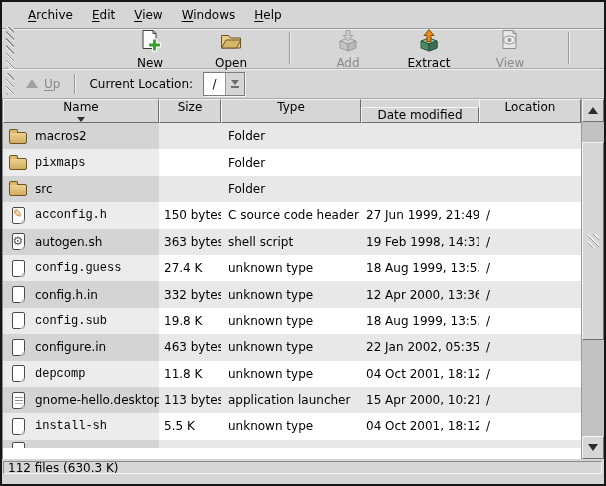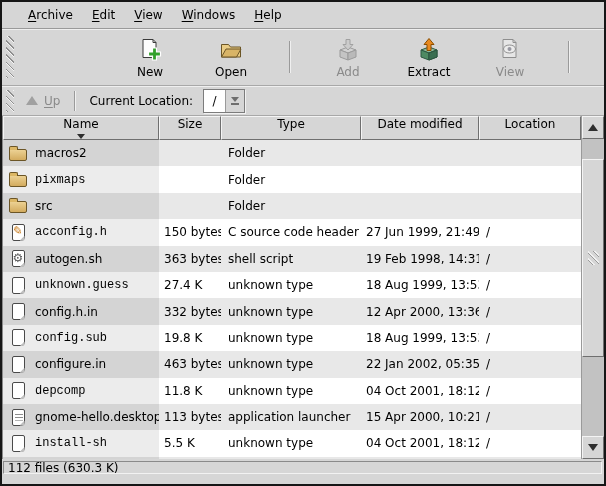--- a/index.html
+++ b/index.html
@@ -23,21 +23,21 @@
     padding-left: 26px;
     border-bottom: 1px solid #9a9a9a;
     box-shadow: 0 1px 0 #efefef;
     background: #d6d6d6;
   }
   .menu-item { margin-right: 19px; cursor: default; }
   .mnemonic { text-decoration: underline; text-underline-offset: 2px; }
 
   
   .toolbar {
-    height: 57px; flex: none;
+    height: 40px; flex: none;
     display: flex; align-items: center;
     border-bottom: 1px solid #a8a8a8;
     box-shadow: 0 1px 0 #efefef;
     padding: 1px 0 2px 0;
     gap: 21px;
   }
   .handle {
     width: 8px; height: 42px; margin: 0 4px; flex: none;
     background: repeating-linear-gradient(45deg,#f4f4f4 0 1px,#8f8f8f 1px 2px,#d6d6d6 2px 5px);
   }
@@ -105,21 +105,21 @@
     background: #d6d6d6;
     border-top: 1px solid #f4f4f4; border-left: 1px solid #f4f4f4;
     border-bottom: 1px solid #6f6f6f; border-right: 1px solid #6f6f6f;
     display: flex; align-items: center;
     padding: 0 6px; white-space: nowrap; overflow: hidden;
     font-family: inherit; font-size: 12px; flex-direction: column;
   }
   .hcell.name { width: 156px; flex: none; justify-content: space-between; }
   .hcell.size { width: 62px; flex: none; }
   .hcell.type { width: 140px; flex: none; }
-  .hcell.date { width: 118px; flex: none; }
+  .hcell.date { width: 118px; flex: none; margin-top: 8px; }
   .hcell.loc  { flex: 1; }
   .sort-arrow {
     width: 0; height: 0;
     border-left: 4px solid transparent; border-right: 4px solid transparent;
     border-top: 5px solid #2e2e2e;
   }
 
   .file-list { flex: 1; background: #fff; overflow: hidden; display: flex; flex-direction: column; }
   .row { display: flex; height: 26.4px; flex: none; }
   .cell { display: flex; align-items: center; white-space: nowrap; overflow: hidden; height: 100%; }
@@ -389,21 +389,21 @@
     <div class="cell col-size">363 bytes</div>
     <div class="cell col-type">shell script</div>
     <div class="cell col-date">19 Feb 1998, 14:31</div>
     <div class="cell col-loc">/</div>
   </div>
             <div class="row plain">
     <div class="cell col-name">
       <span class="file-icon">
                   <i class="shape s-document"></i>
                 </span>
-      <span>unknown.guess</span>
+      <span>config.guess</span>
     </div>
     <div class="cell col-size">27.4 K</div>
     <div class="cell col-type">unknown type</div>
     <div class="cell col-date">18 Aug 1999, 13:53</div>
     <div class="cell col-loc">/</div>
   </div>
             <div class="row shaded">
     <div class="cell col-name">
       <span class="file-icon">
                   <i class="shape s-document"></i>

